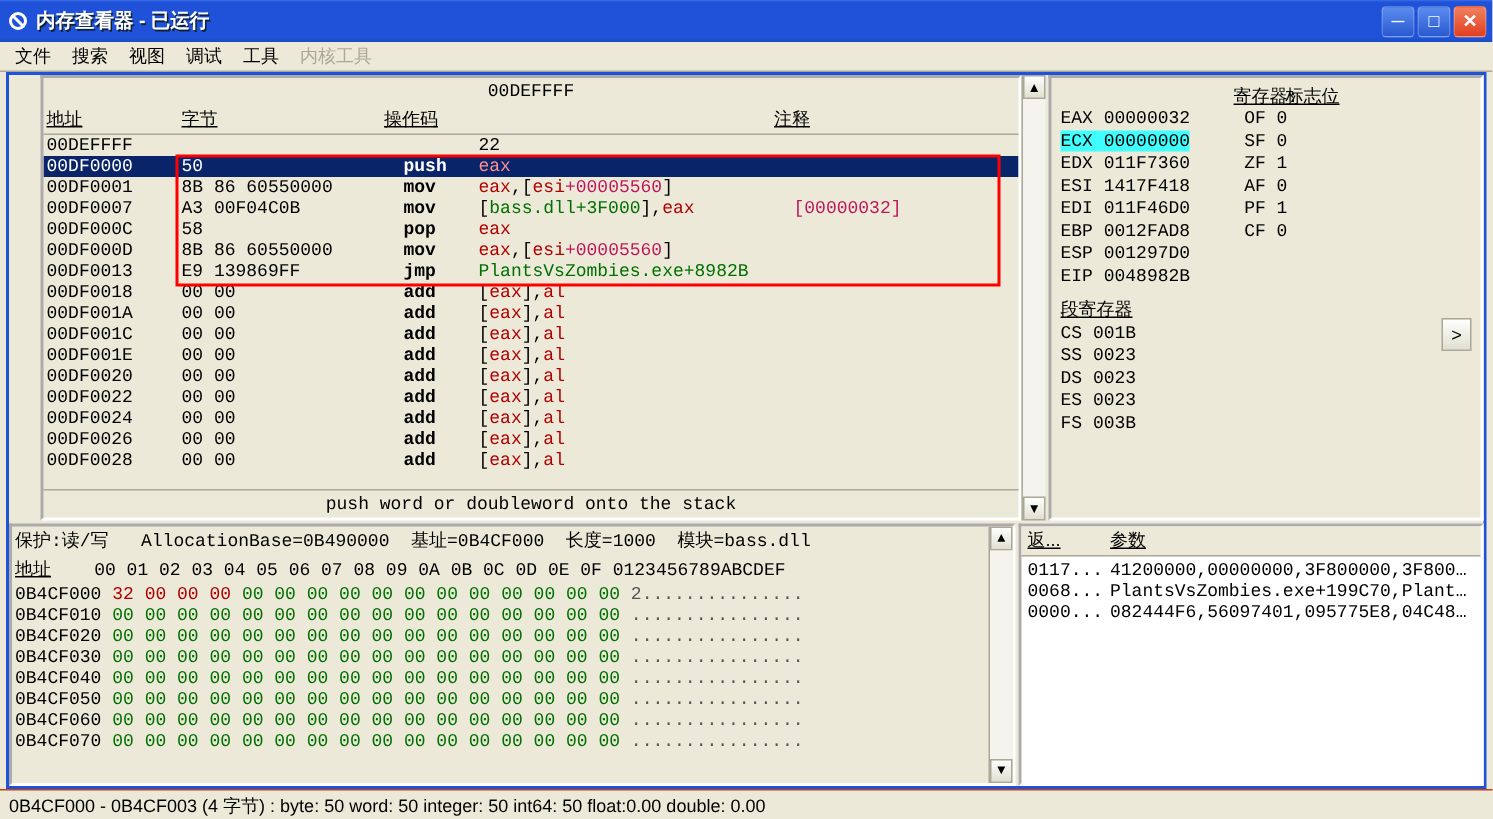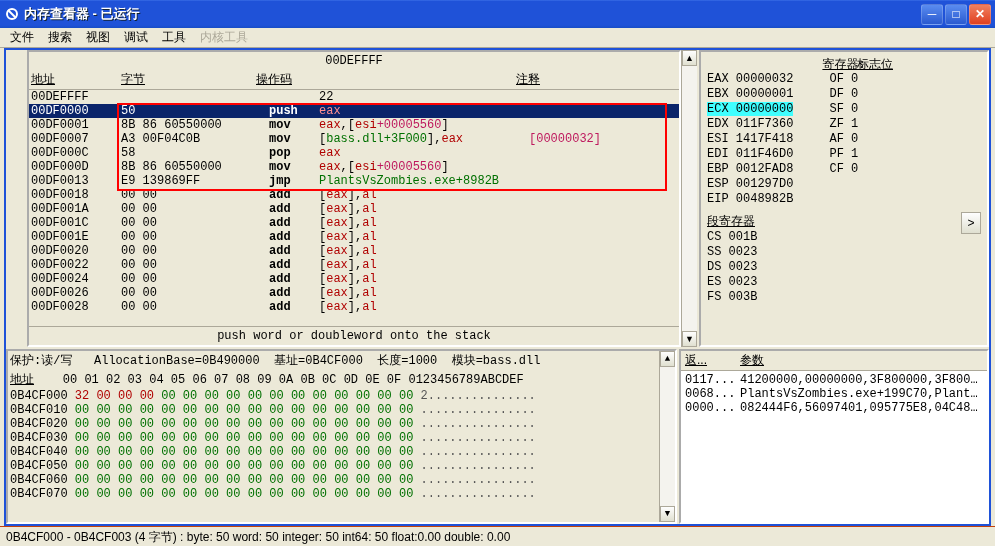--- a/index.html
+++ b/index.html
@@ -147,21 +147,20 @@
     </div>
 
     <div class="reg-pane">
       <div class="reg-inner">
         <div style="position:relative; height:16px;text-align:center;">
           <span class="reg-head">寄存器:</span>
           <span class="reg-head2">标志位</span>
         </div>
         <div id="reg-list">
             <div class="reg-line"><span>EAX 00000032</span>     OF 0</div>
-            <div class="reg-line"><span>EBX 00000001</span>     DF 0</div>
             <div class="reg-line"><span style="background:#40ffff">ECX 00000000</span>     SF 0</div>
             <div class="reg-line"><span>EDX 011F7360</span>     ZF 1</div>
             <div class="reg-line"><span>ESI 1417F418</span>     AF 0</div>
             <div class="reg-line"><span>EDI 011F46D0</span>     PF 1</div>
             <div class="reg-line"><span>EBP 0012FAD8</span>     CF 0</div>
             <div class="reg-line"><span>ESP 001297D0</span></div>
             <div class="reg-line"><span>EIP 0048982B</span></div>
           </div>
         <div style="height:6px"></div>
         <div class="reg-head">段寄存器</div>

